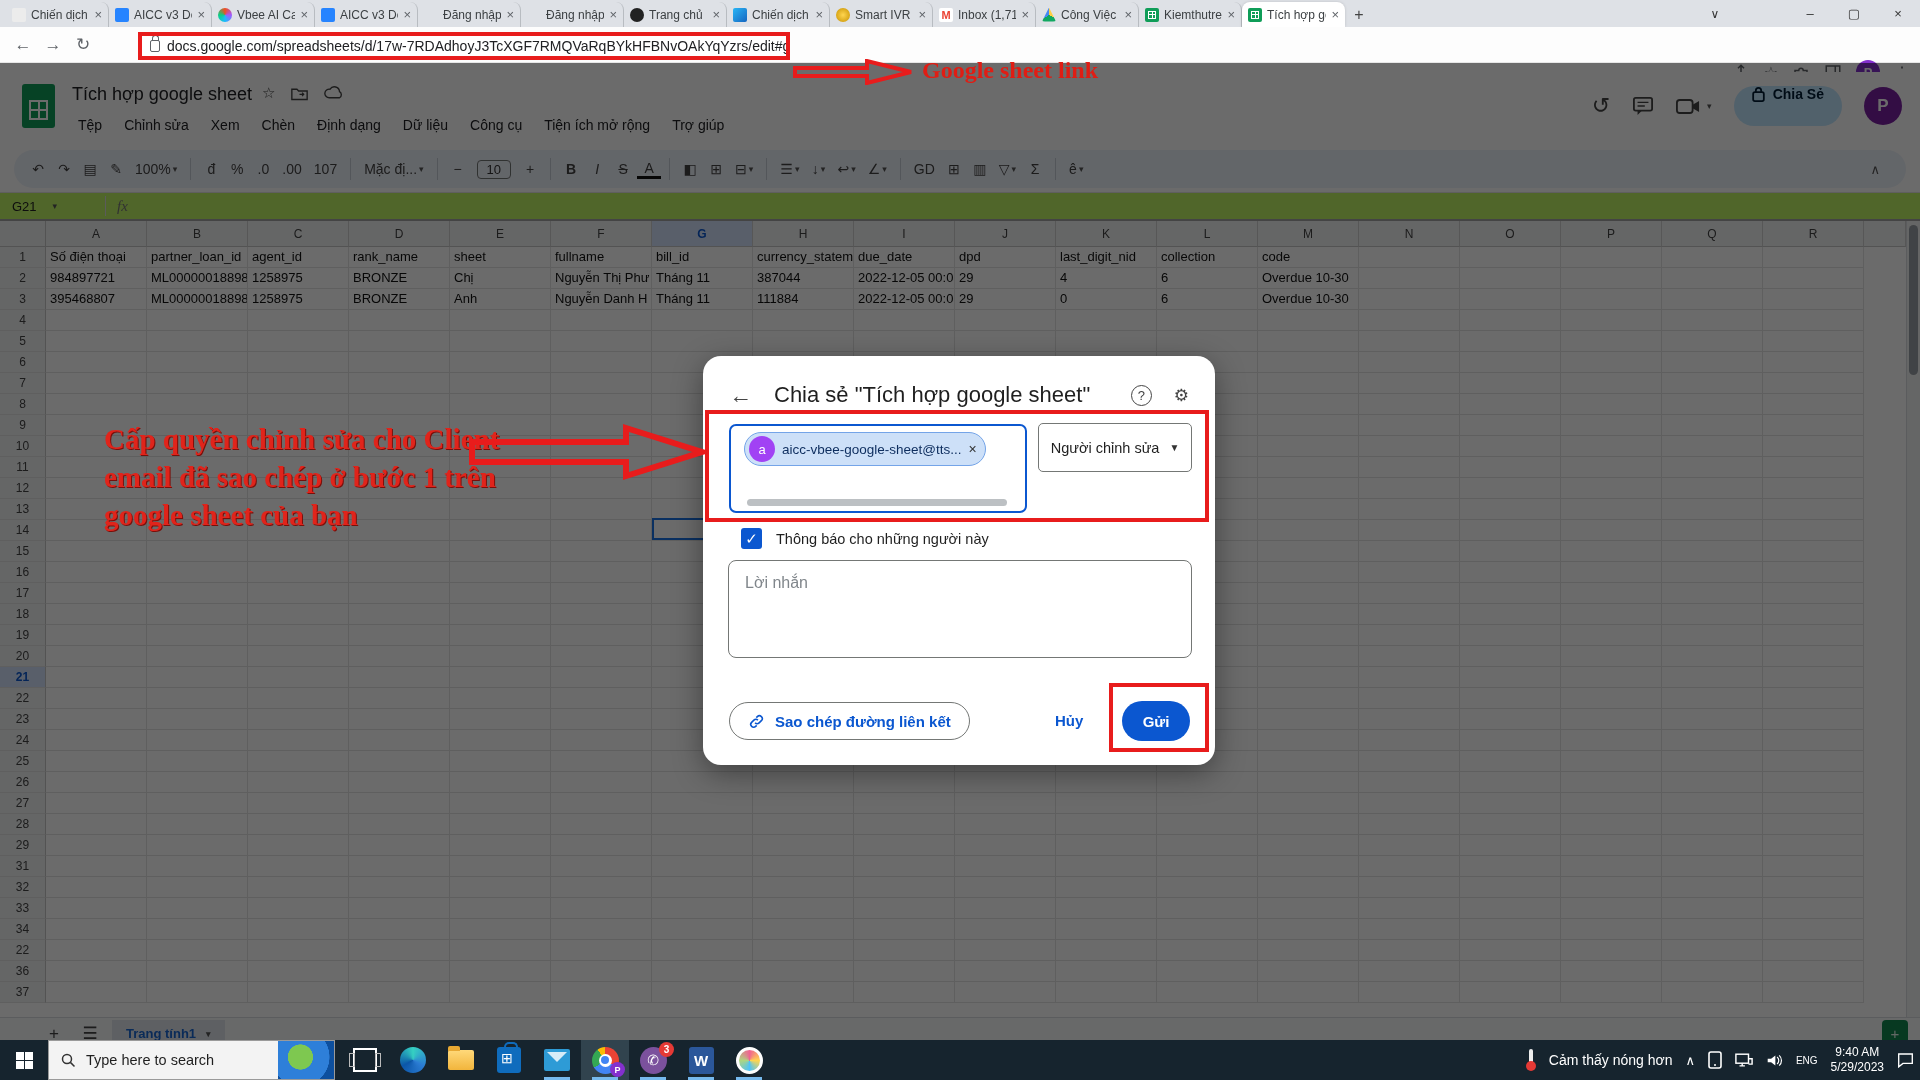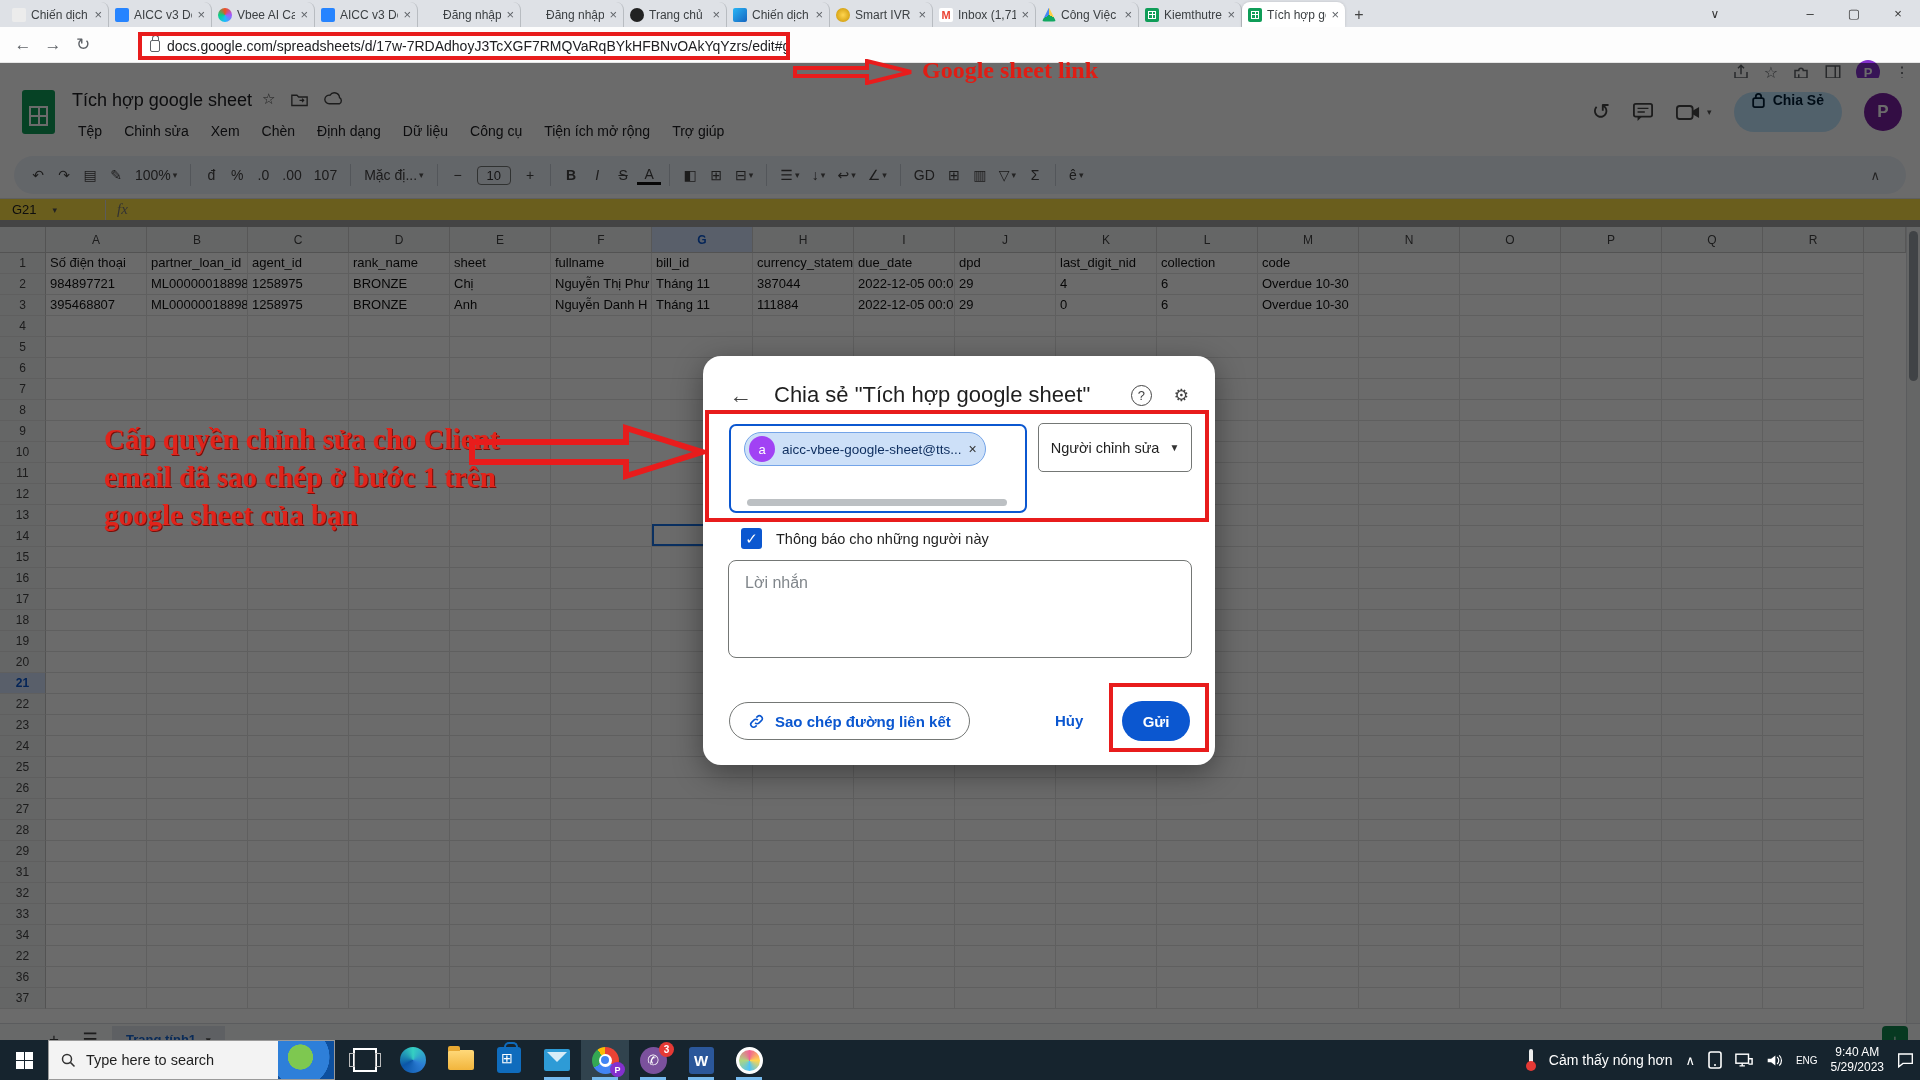--- a/index.html
+++ b/index.html
@@ -42,21 +42,21 @@
   .lockico{width:10px;height:12px;border:1.5px solid #5f6368;border-radius:2px;position:relative;flex:0 0 10px}
   .lockico::before{content:"";position:absolute;left:1px;top:-6px;width:5px;height:5px;border:1.5px solid #5f6368;border-bottom:none;border-radius:4px 4px 0 0}
   .urltext{font-size:14px;color:#202124;white-space:nowrap}
   .url-arrow{position:absolute;left:793px;top:32px}
   .url-note{position:absolute;left:922px;top:30px;font-family:"Liberation Serif",serif;font-weight:bold;font-size:24px;color:#e01d14}
   .chromeicons{position:absolute;right:10px;top:27px;height:36px;display:flex;align-items:center;gap:14px}
   .cico{font-size:16px;color:#5f6368}
   .avatar-sm{width:24px;height:24px;border-radius:50%;background:#8430ce;color:#fff;font-size:13px;font-weight:bold;display:flex;align-items:center;justify-content:center}
 
   
-  .sheets-root{position:absolute;left:0;top:78px;width:1920px;height:832px;background:#fff}
+  .sheets-root{position:absolute;left:0;top:72px;width:1920px;height:832px;background:#fff}
   .sh-head{position:absolute;left:0;top:0;width:1920px;height:75px;background:#fff}
   .sh-logo{position:absolute;left:22px;top:12px;width:33px;height:44px;background:#0f9d58;border-radius:3px;position:absolute}
   .sh-logo::after{content:"";position:absolute;left:7px;top:16px;right:7px;bottom:8px;background:
      linear-gradient(#fff,#fff) center/100% 2px no-repeat,
      linear-gradient(#fff,#fff) center/2px 100% no-repeat;border:2px solid #fff}
   .sh-title{position:absolute;left:72px;top:12px;font-size:18px;color:#202124}
   .sh-title-icons{position:absolute;left:262px;top:12px;display:flex;gap:16px;color:#444;font-size:15px;align-items:center}
   .menubar{position:absolute;left:70px;top:42px;display:flex;gap:6px}
   .menu-item{font-size:14px;color:#202124;padding:3px 8px;border-radius:5px}
   .sh-right{position:absolute;right:18px;top:14px;display:flex;align-items:center;gap:22px}
@@ -66,21 +66,21 @@
 
   .toolbar{position:absolute;left:14px;top:78px;width:1892px;height:38px;background:#edf2fa;border-radius:22px;display:flex;align-items:center;padding:0 12px;gap:2px}
   .t-item{min-width:24px;padding:0 5px;height:26px;display:flex;align-items:center;justify-content:center;font-size:14px;color:#444;white-space:nowrap}
   .t-item.bold{font-weight:bold}.t-item.italic{font-style:italic}.t-item.strike{text-decoration:line-through}
   .t-item.acolor{border-bottom:3px solid #111;height:20px}
   .t-sep{width:1px;height:22px;background:#c6cdd6;margin:0 6px}
   .fsbox{border:1px solid #747775;border-radius:4px;padding:1px 9px;font-size:13px;color:#333}
   .t-caret{font-size:9px;color:#555;margin-left:2px}
   .t-collapse{position:absolute;right:26px;font-size:13px;color:#555}
 
-  .formulabar{position:absolute;left:0;top:120px;width:1920px;height:29px;background:#fde047;border-top:1px solid #e3e3e3;border-bottom:7px solid #a3a3a3;display:flex;align-items:center}
+  .formulabar{position:absolute;left:0;top:120px;width:1920px;height:29px;background:#bef264;border-top:1px solid #e3e3e3;border-bottom:2px solid #a3a3a3;display:flex;align-items:center}
   .namebox{width:105px;padding-left:12px;font-size:13px;color:#222;display:flex;align-items:center;gap:14px}
   .fxlbl{font-family:"Liberation Serif",serif;font-style:italic;font-size:15px;color:#777;margin-left:11px}
 
   
   .grid{position:absolute;left:0;top:149px;width:1906px;height:796px;overflow:hidden;background:#fff}
   .ghead{display:flex;height:26px}
   .gcorner{width:46px;height:26px;background:#f1f3f4;border-right:1px solid #c7c7c7;border-bottom:1px solid #c7c7c7;flex:0 0 46px}
   .gcol{width:101px;flex:0 0 101px;height:26px;background:#f1f3f4;border-right:1px solid #d0d0d0;border-bottom:1px solid #c7c7c7;
         display:flex;align-items:center;justify-content:center;font-size:12px;color:#444}
   .gcol.sel{background:#d3e3fd;color:#0b57d0;font-weight:bold}

